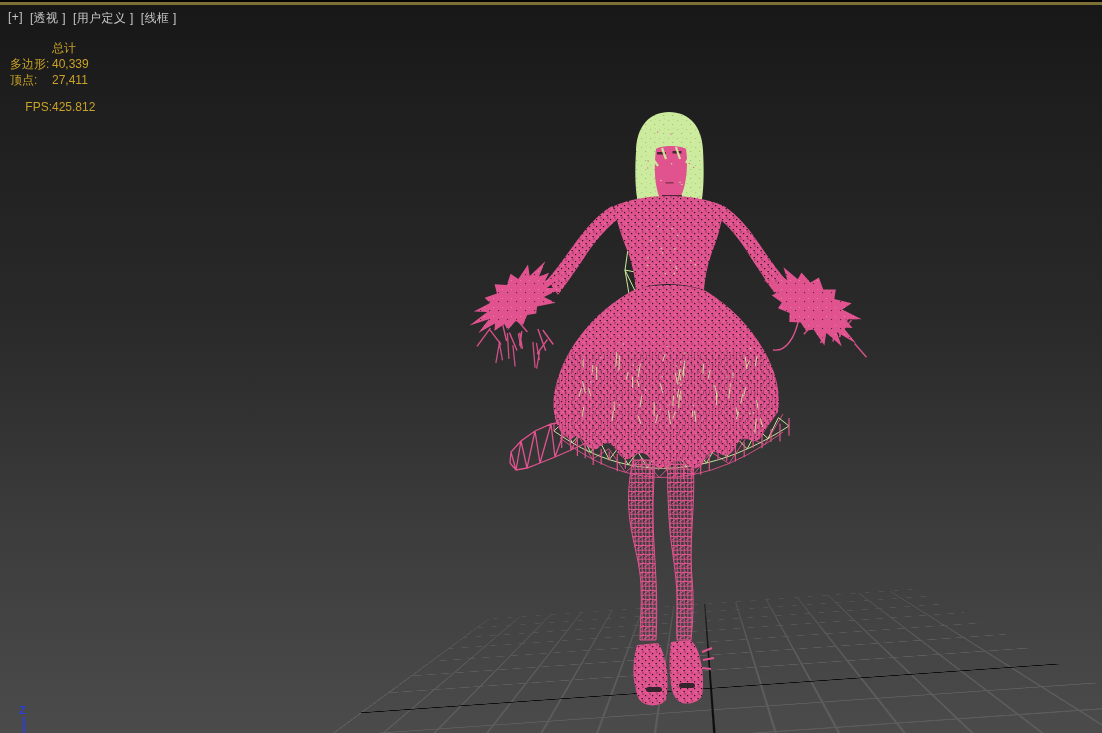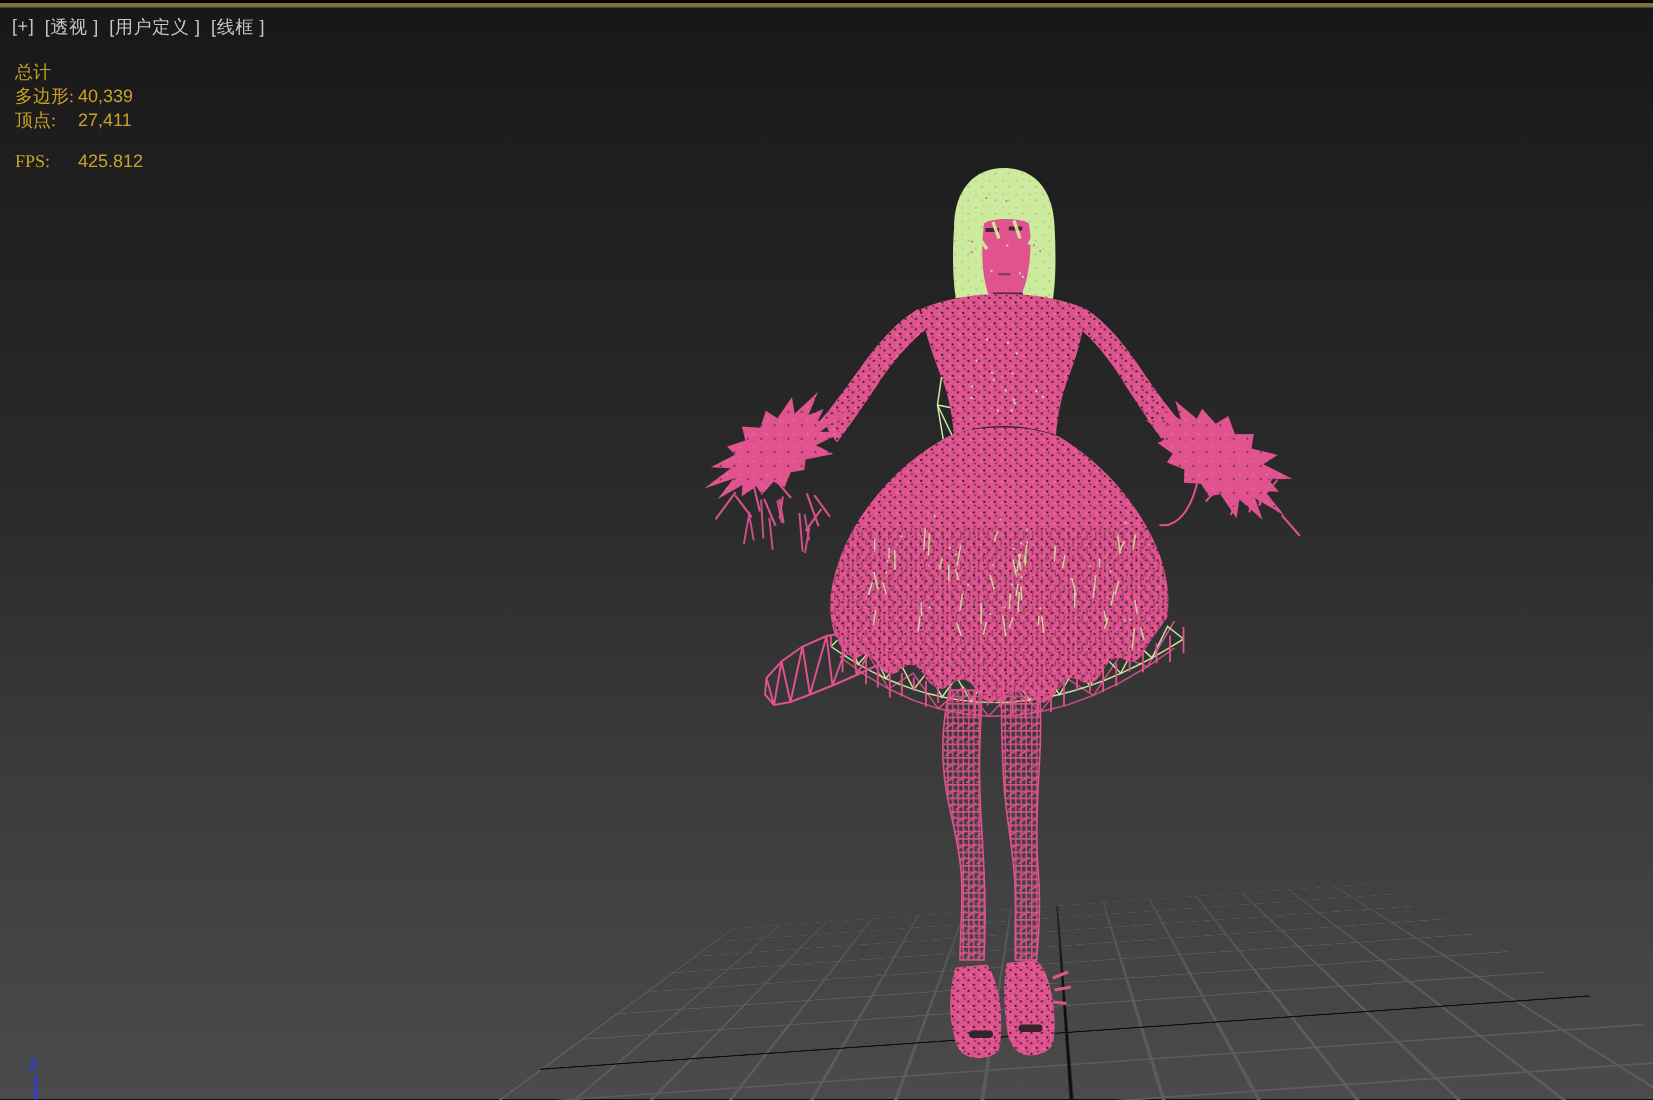--- a/index.html
+++ b/index.html
@@ -6,24 +6,24 @@
   .viewport{
     position:relative;width:1102px;height:733px;overflow:hidden;
     background:linear-gradient(180deg,#171717 0%,#1e1e1e 14%,#2a2a2a 45%,#3b3b3b 70%,#4b4b4b 100%);
     font-family:"Liberation Sans",sans-serif;
   }
   .border-top-black{position:absolute;top:0;left:0;right:0;height:2px;background:#050505;z-index:30;}
   .border-top-active{position:absolute;top:2px;left:0;right:0;height:3px;background:var(--active-border,#7c7036);z-index:30;}
   .vp-label{position:absolute;top:10px;left:8px;display:flex;gap:7px;z-index:20;
     color:var(--label-text,#c6c6c6);font-size:12px;letter-spacing:.4px;cursor:default;}
   .stats{position:absolute;top:40px;left:10px;z-index:20;color:var(--stats-text,#c9a227);font-size:12px;}
-  .stats .head{line-height:16px;}
+  .stats .head{margin-left:42px;line-height:16px;}
   .stats .row{display:flex;line-height:16px;}
-  .stats .lab{width:42px;font-family:Liberation Serif, serif;}
-  .stats .fps{margin-top:11px;}
+  .stats .lab{width:42px;}
+  .stats .fps{margin-top:11px;text-align:right;}
   .grid-plane{
     position:absolute;left:360px;top:338px;width:700px;height:700px;
     transform:rotate(-4deg) perspective(520px) rotateX(67deg);
     background-image:
       repeating-linear-gradient(to right, var(--grid-line,#5c5c5c) 0 1.5px, transparent 1.5px 50px),
       repeating-linear-gradient(to bottom, var(--grid-line,#5c5c5c) 0 1.5px, transparent 1.5px 50px);
     -webkit-mask-image:linear-gradient(180deg,rgba(0,0,0,.5) 0%,#000 45%);
     mask-image:linear-gradient(180deg,rgba(0,0,0,.5) 0%,#000 45%);
     z-index:1;
   }

